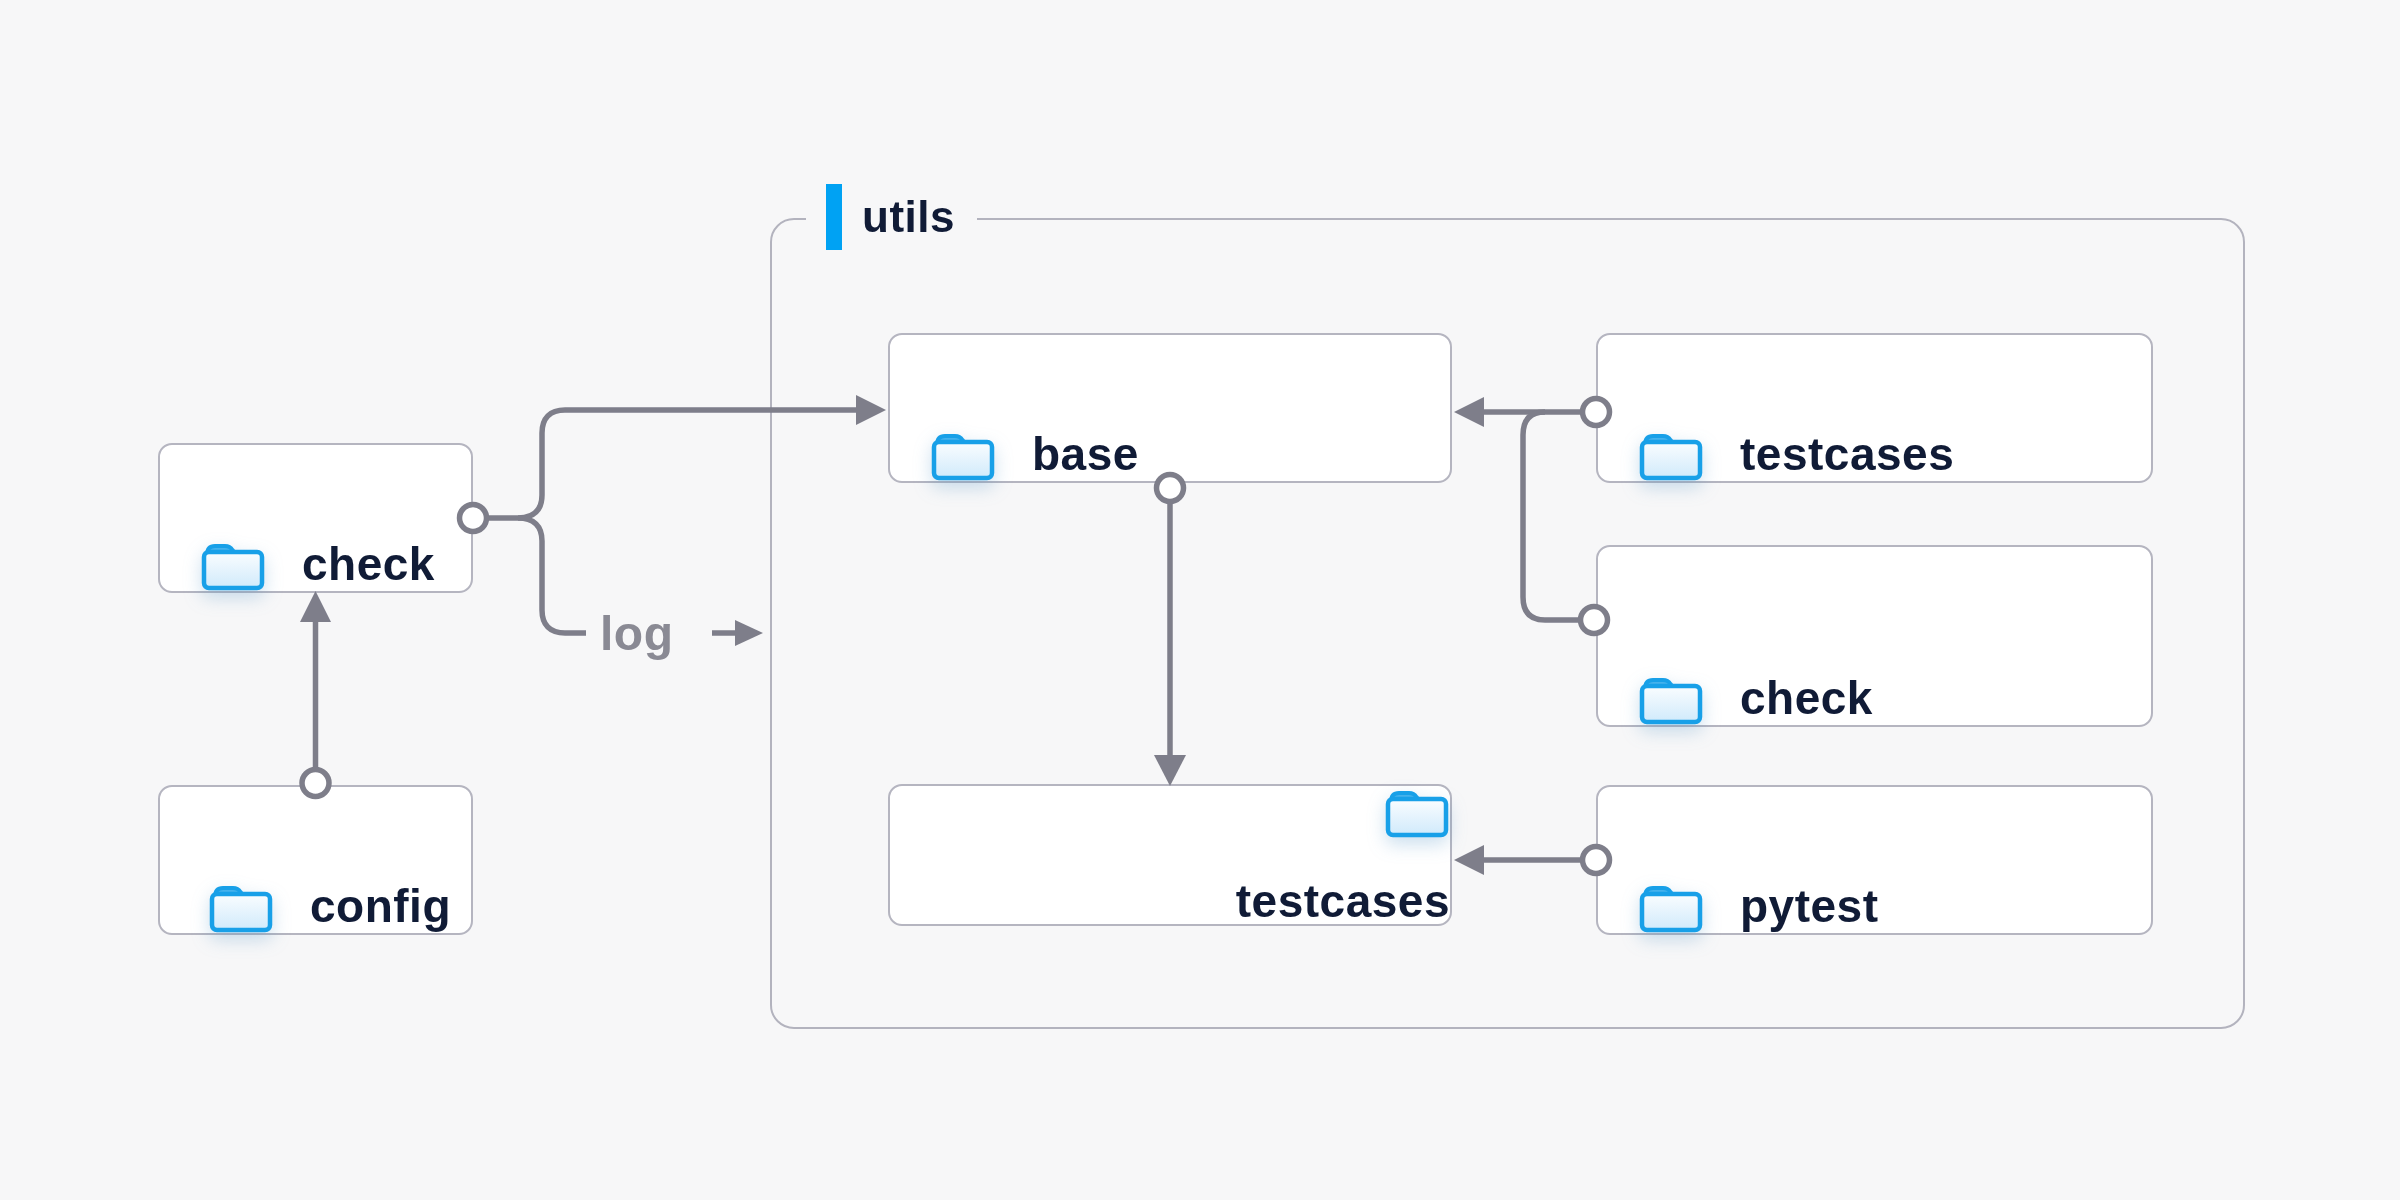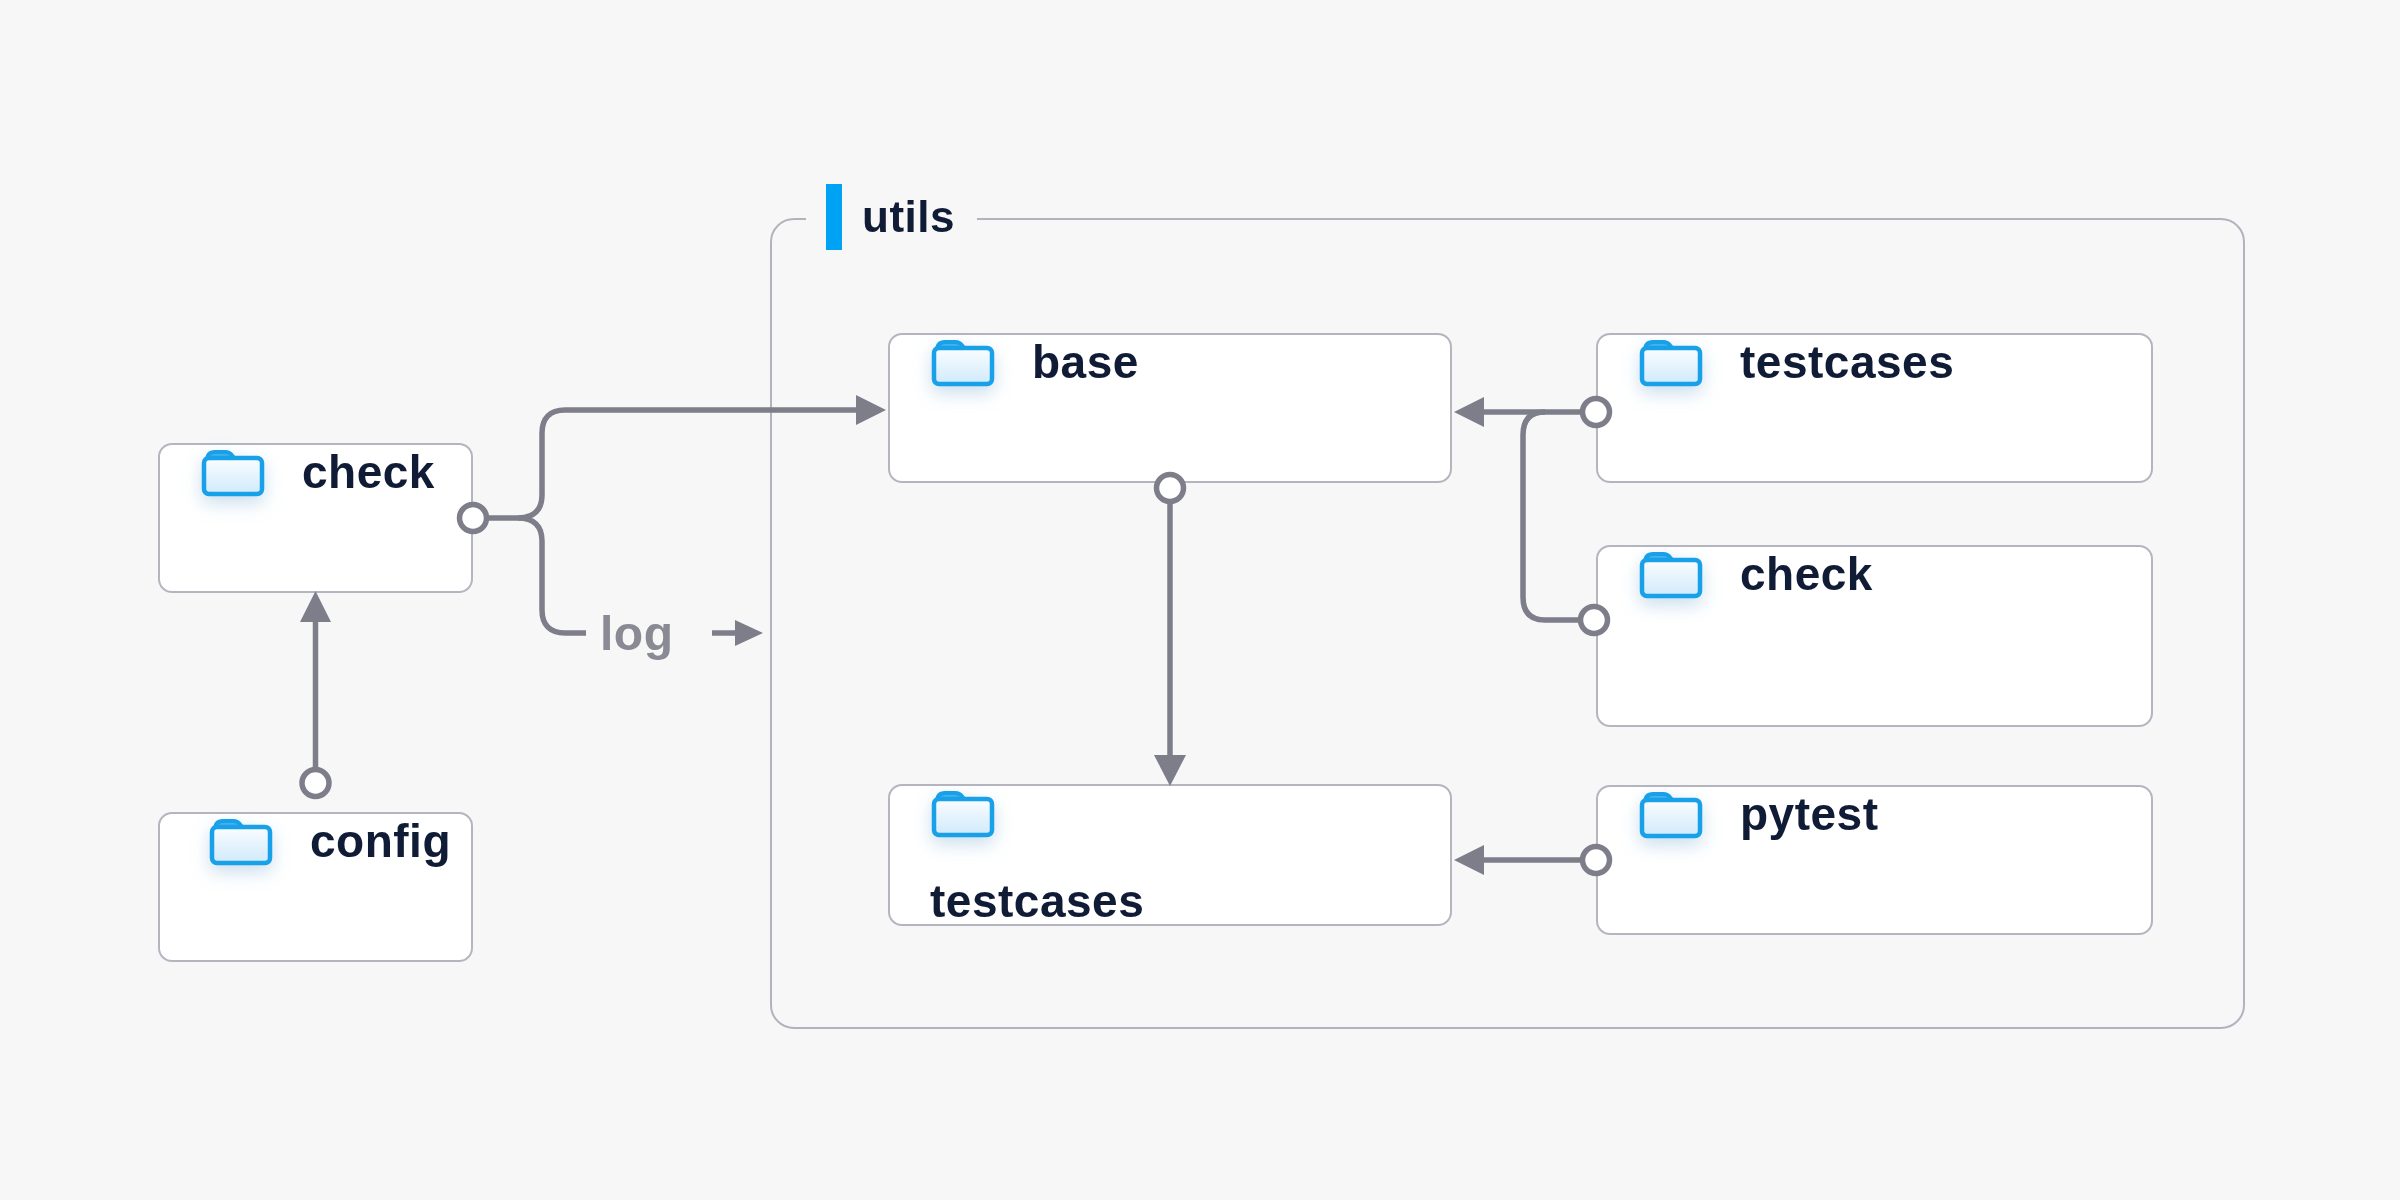--- a/index.html
+++ b/index.html
@@ -31,29 +31,29 @@
   .container-label .accent-bar{
     width:16px;height:66px;background:var(--accent-bar);flex:none;
   }
   .container-label .label-text{
     font-size:44px;font-weight:700;color:var(--text);letter-spacing:.5px;
   }
   
   .node{
     position:absolute;background:var(--node-bg);
     border:2.5px solid var(--node-border);border-radius:14px;
-    box-sizing:border-box;display:flex;align-items:flex-start;
+    box-sizing:border-box;display:flex;align-items:flex-end;
     padding-left:40px;gap:36px;z-index:2;
   }
   .node .label{
     font-size:46px;font-weight:700;color:var(--text);letter-spacing:.5px;
   }
   .node .folder{flex:none;filter:drop-shadow(0 7px 9px rgba(70,140,195,.28));}
   .n-utils    {left:158px; top:443px; width:315px; height:150px;}
-  .n-config   {left:158px; top:812px; width:315px; height:150px;padding-left:48px;}
+  .n-config   {left:158px; top:785px; width:315px; height:150px;padding-left:48px;}
   .n-base     {left:888px; top:333px; width:564px; height:150px;}
   .n-pymilvus {left:1596px;top:333px; width:557px; height:150px;}
   .n-check    {left:1596px;top:545px; width:557px; height:182px;}
   .n-testcases{left:888px; top:784px; width:564px; height:142px;flex-direction:column;}
   .n-common   {left:1596px;top:785px; width:557px; height:150px;}
   
   .wires{position:absolute;left:0;top:0;width:2400px;height:1200px;z-index:4;pointer-events:none;}
   .wires path,.wires line{stroke:var(--connector);stroke-width:5.5;fill:none;}
   .wires polygon{fill:var(--connector);stroke:none;}
   .wires circle{fill:#ffffff;stroke:var(--connector);stroke-width:5.5;}

